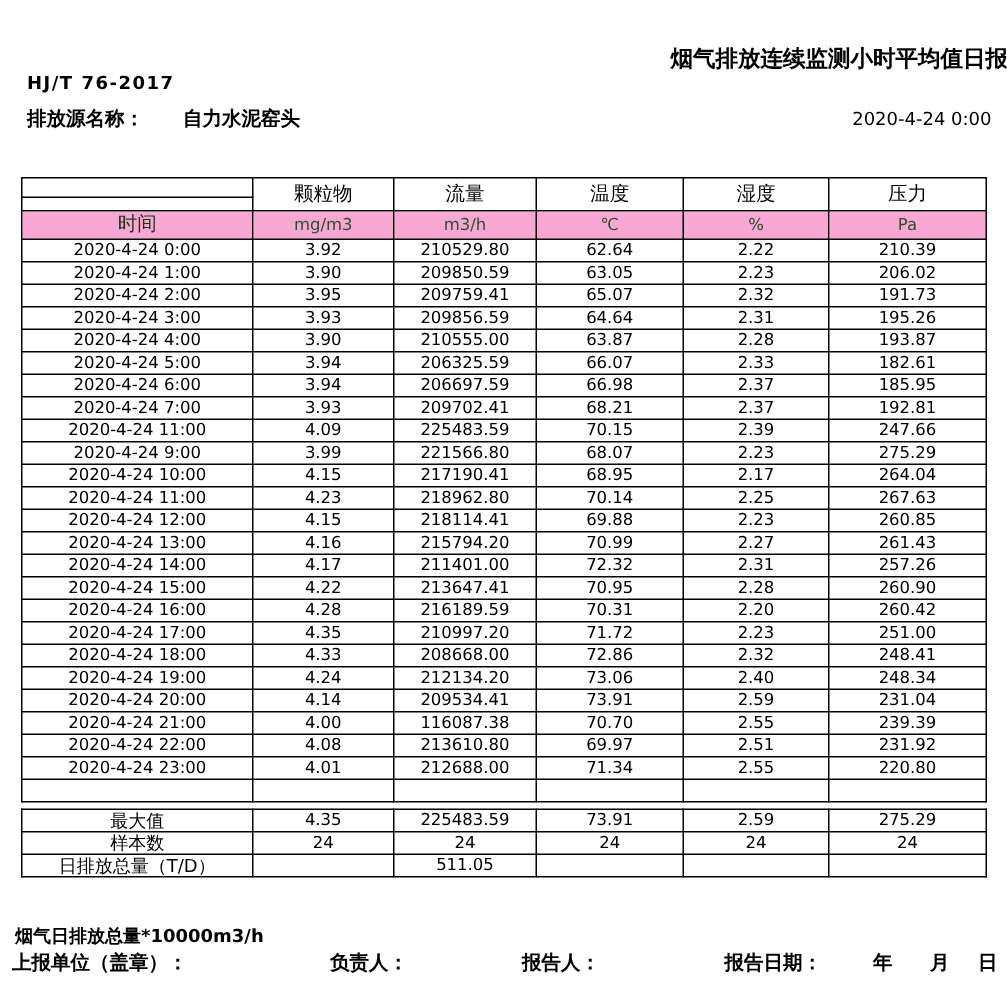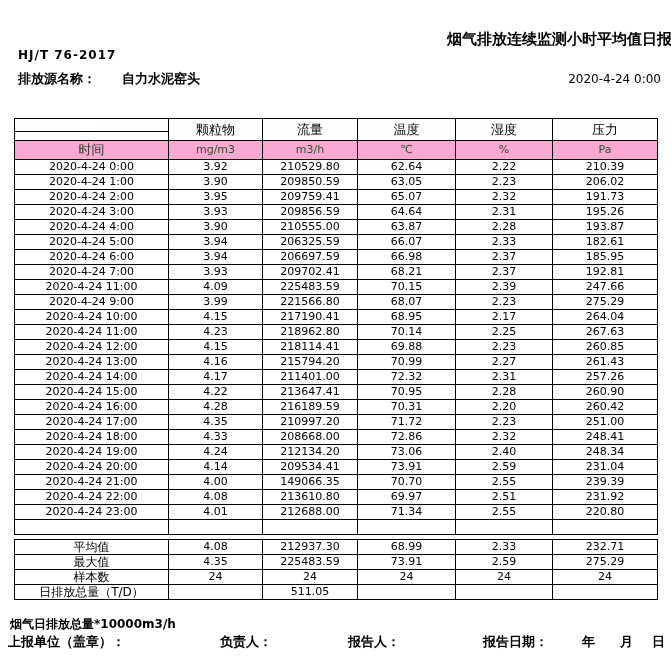--- a/index.html
+++ b/index.html
@@ -245,21 +245,21 @@
           <td>2020-4-24 20:00</td>
           <td>4.14</td>
           <td>209534.41</td>
           <td>73.91</td>
           <td>2.59</td>
           <td>231.04</td>
         </tr>
         <tr>
           <td>2020-4-24 21:00</td>
           <td>4.00</td>
-          <td>149066.35</td>
+          <td>116087.38</td>
           <td>70.70</td>
           <td>2.55</td>
           <td>239.39</td>
         </tr>
         <tr>
           <td>2020-4-24 22:00</td>
           <td>4.08</td>
           <td>213610.80</td>
           <td>69.97</td>
           <td>2.51</td>
@@ -288,28 +288,20 @@
     <colgroup>
       <col style="width:154px">
         <col style="width:94px">
         <col style="width:95px">
       <col style="width:98px">
         <col style="width:97px">
         <col style="width:105px">
     </colgroup>
     <tbody id="summary-tbody">
         <tr>
-          <td class="summary-label">平均值</td>
-          <td>4.08</td>
-          <td>212937.30</td>
-          <td>68.99</td>
-          <td>2.33</td>
-          <td>232.71</td>
-        </tr>
-        <tr>
           <td class="summary-label">最大值</td>
           <td>4.35</td>
           <td>225483.59</td>
           <td>73.91</td>
           <td>2.59</td>
           <td>275.29</td>
         </tr>
         <tr>
           <td class="summary-label">样本数</td>
           <td>24</td>

